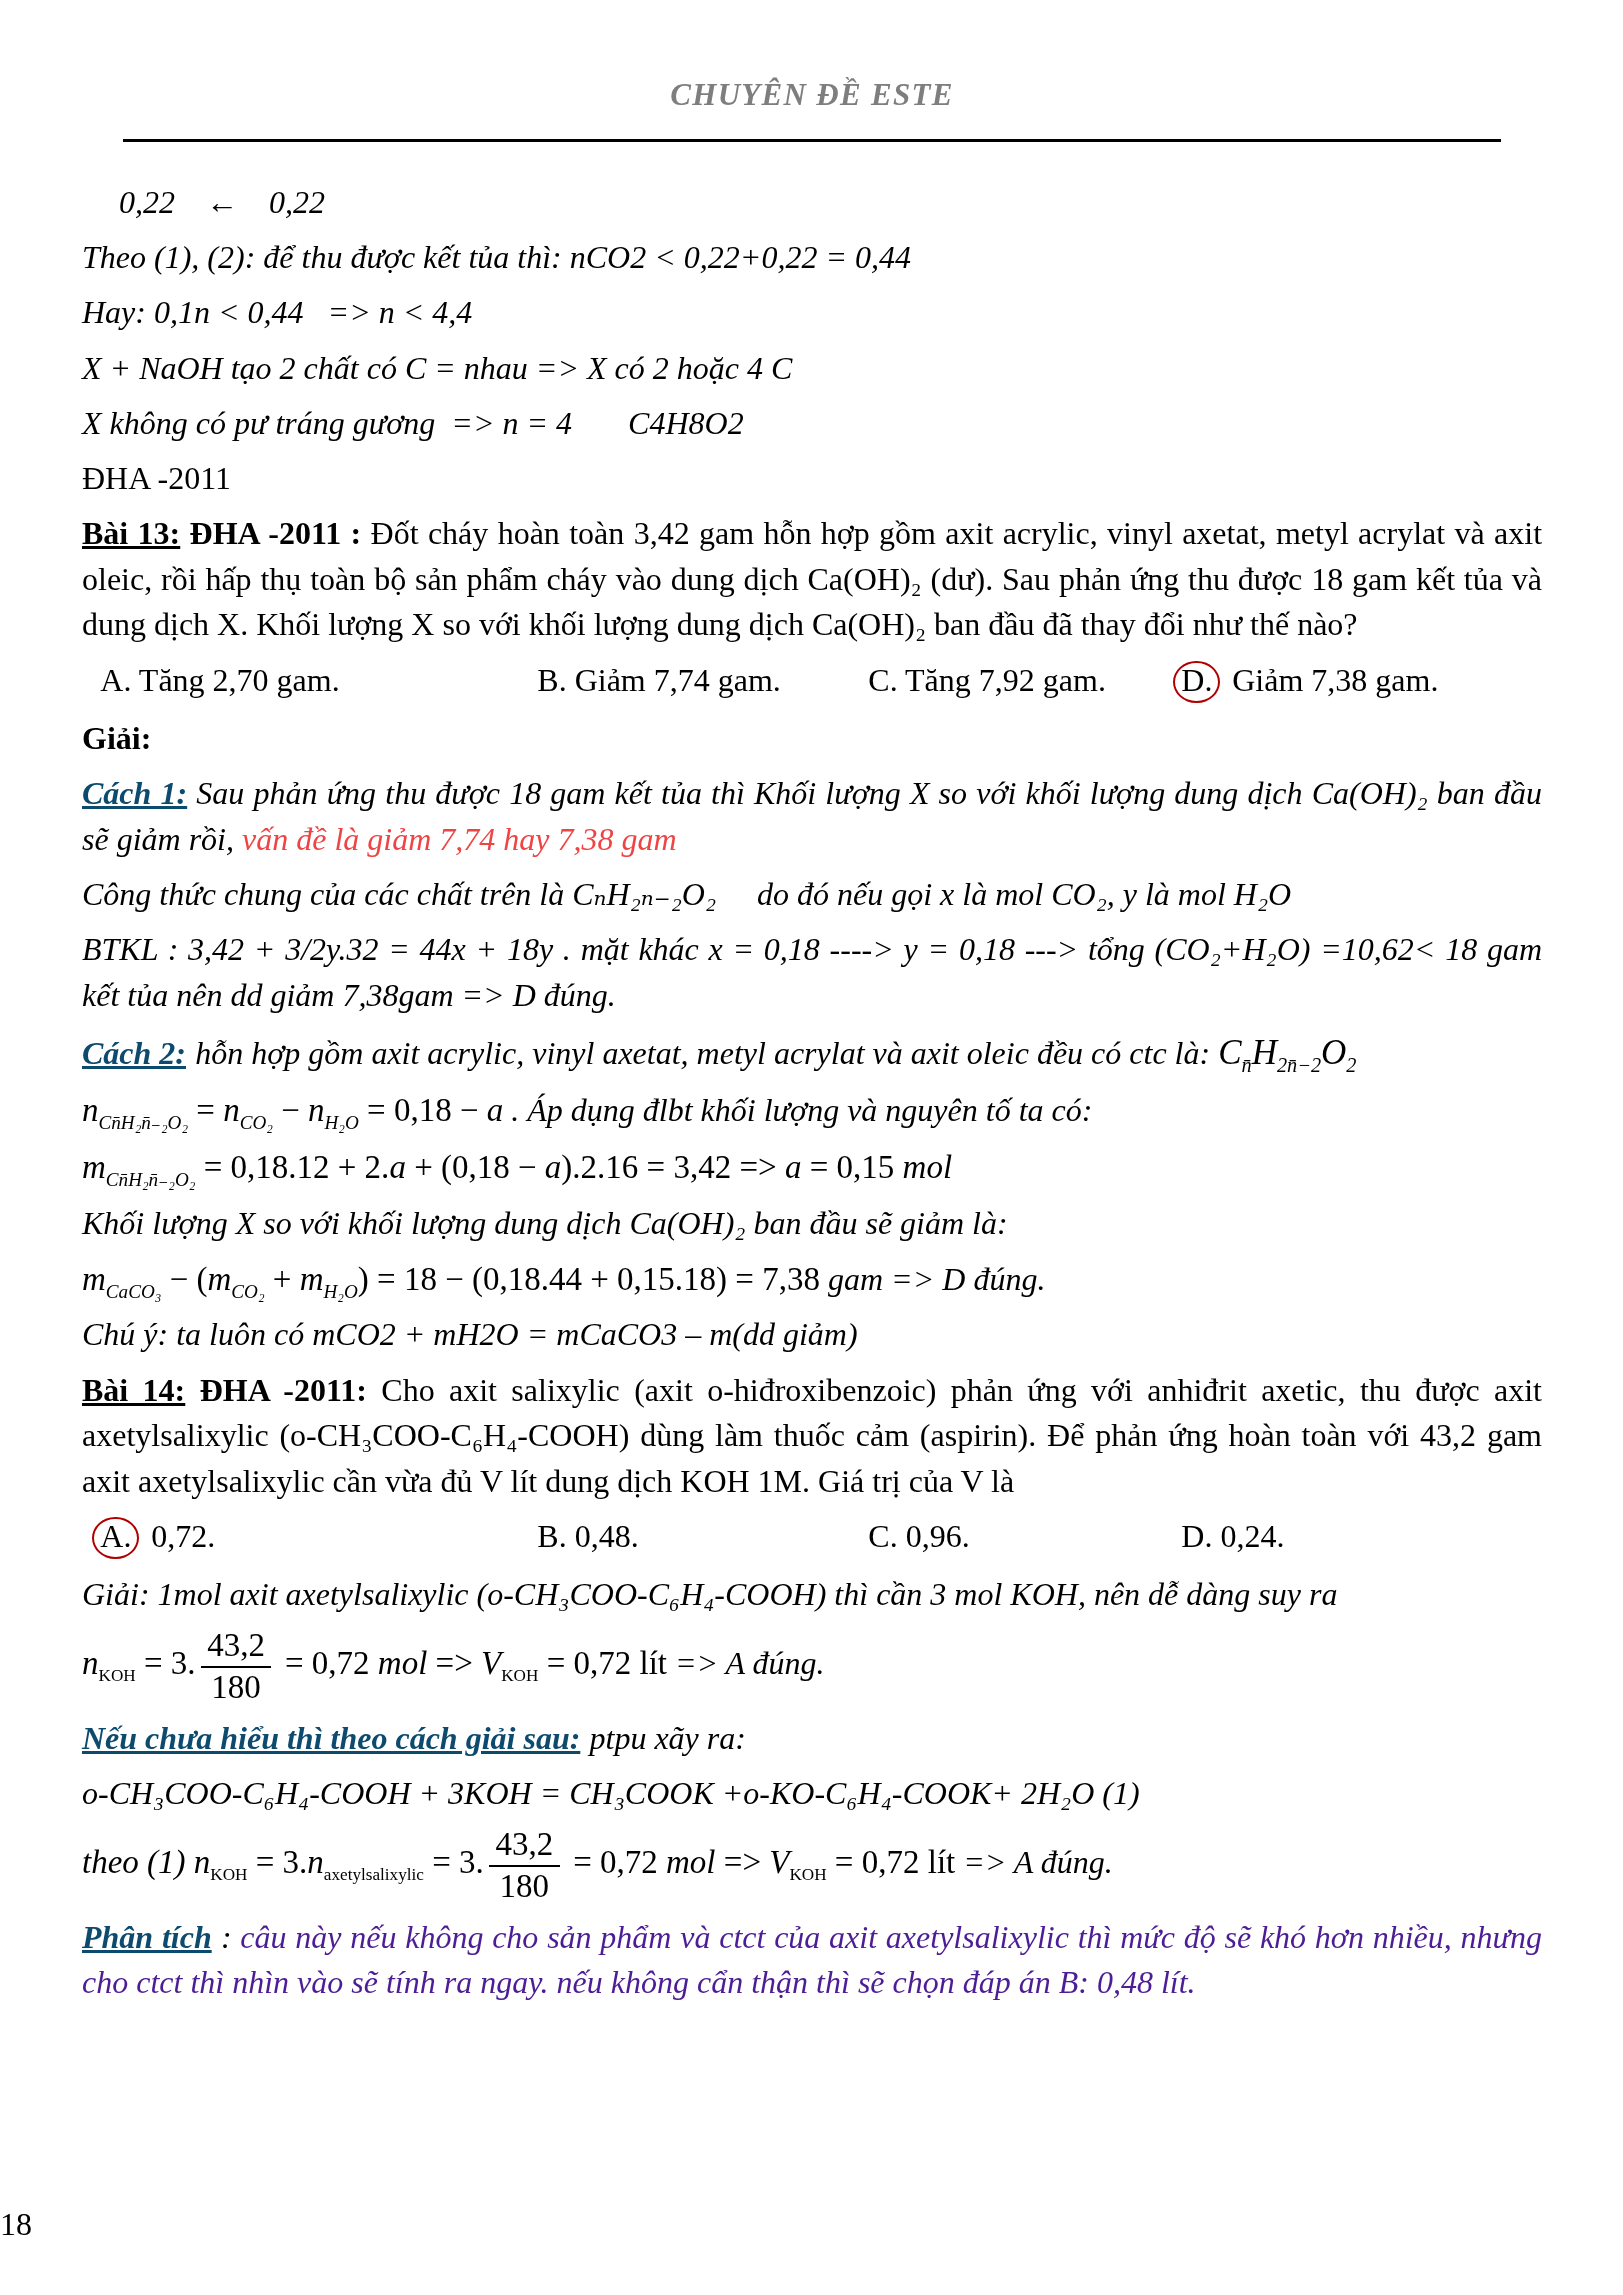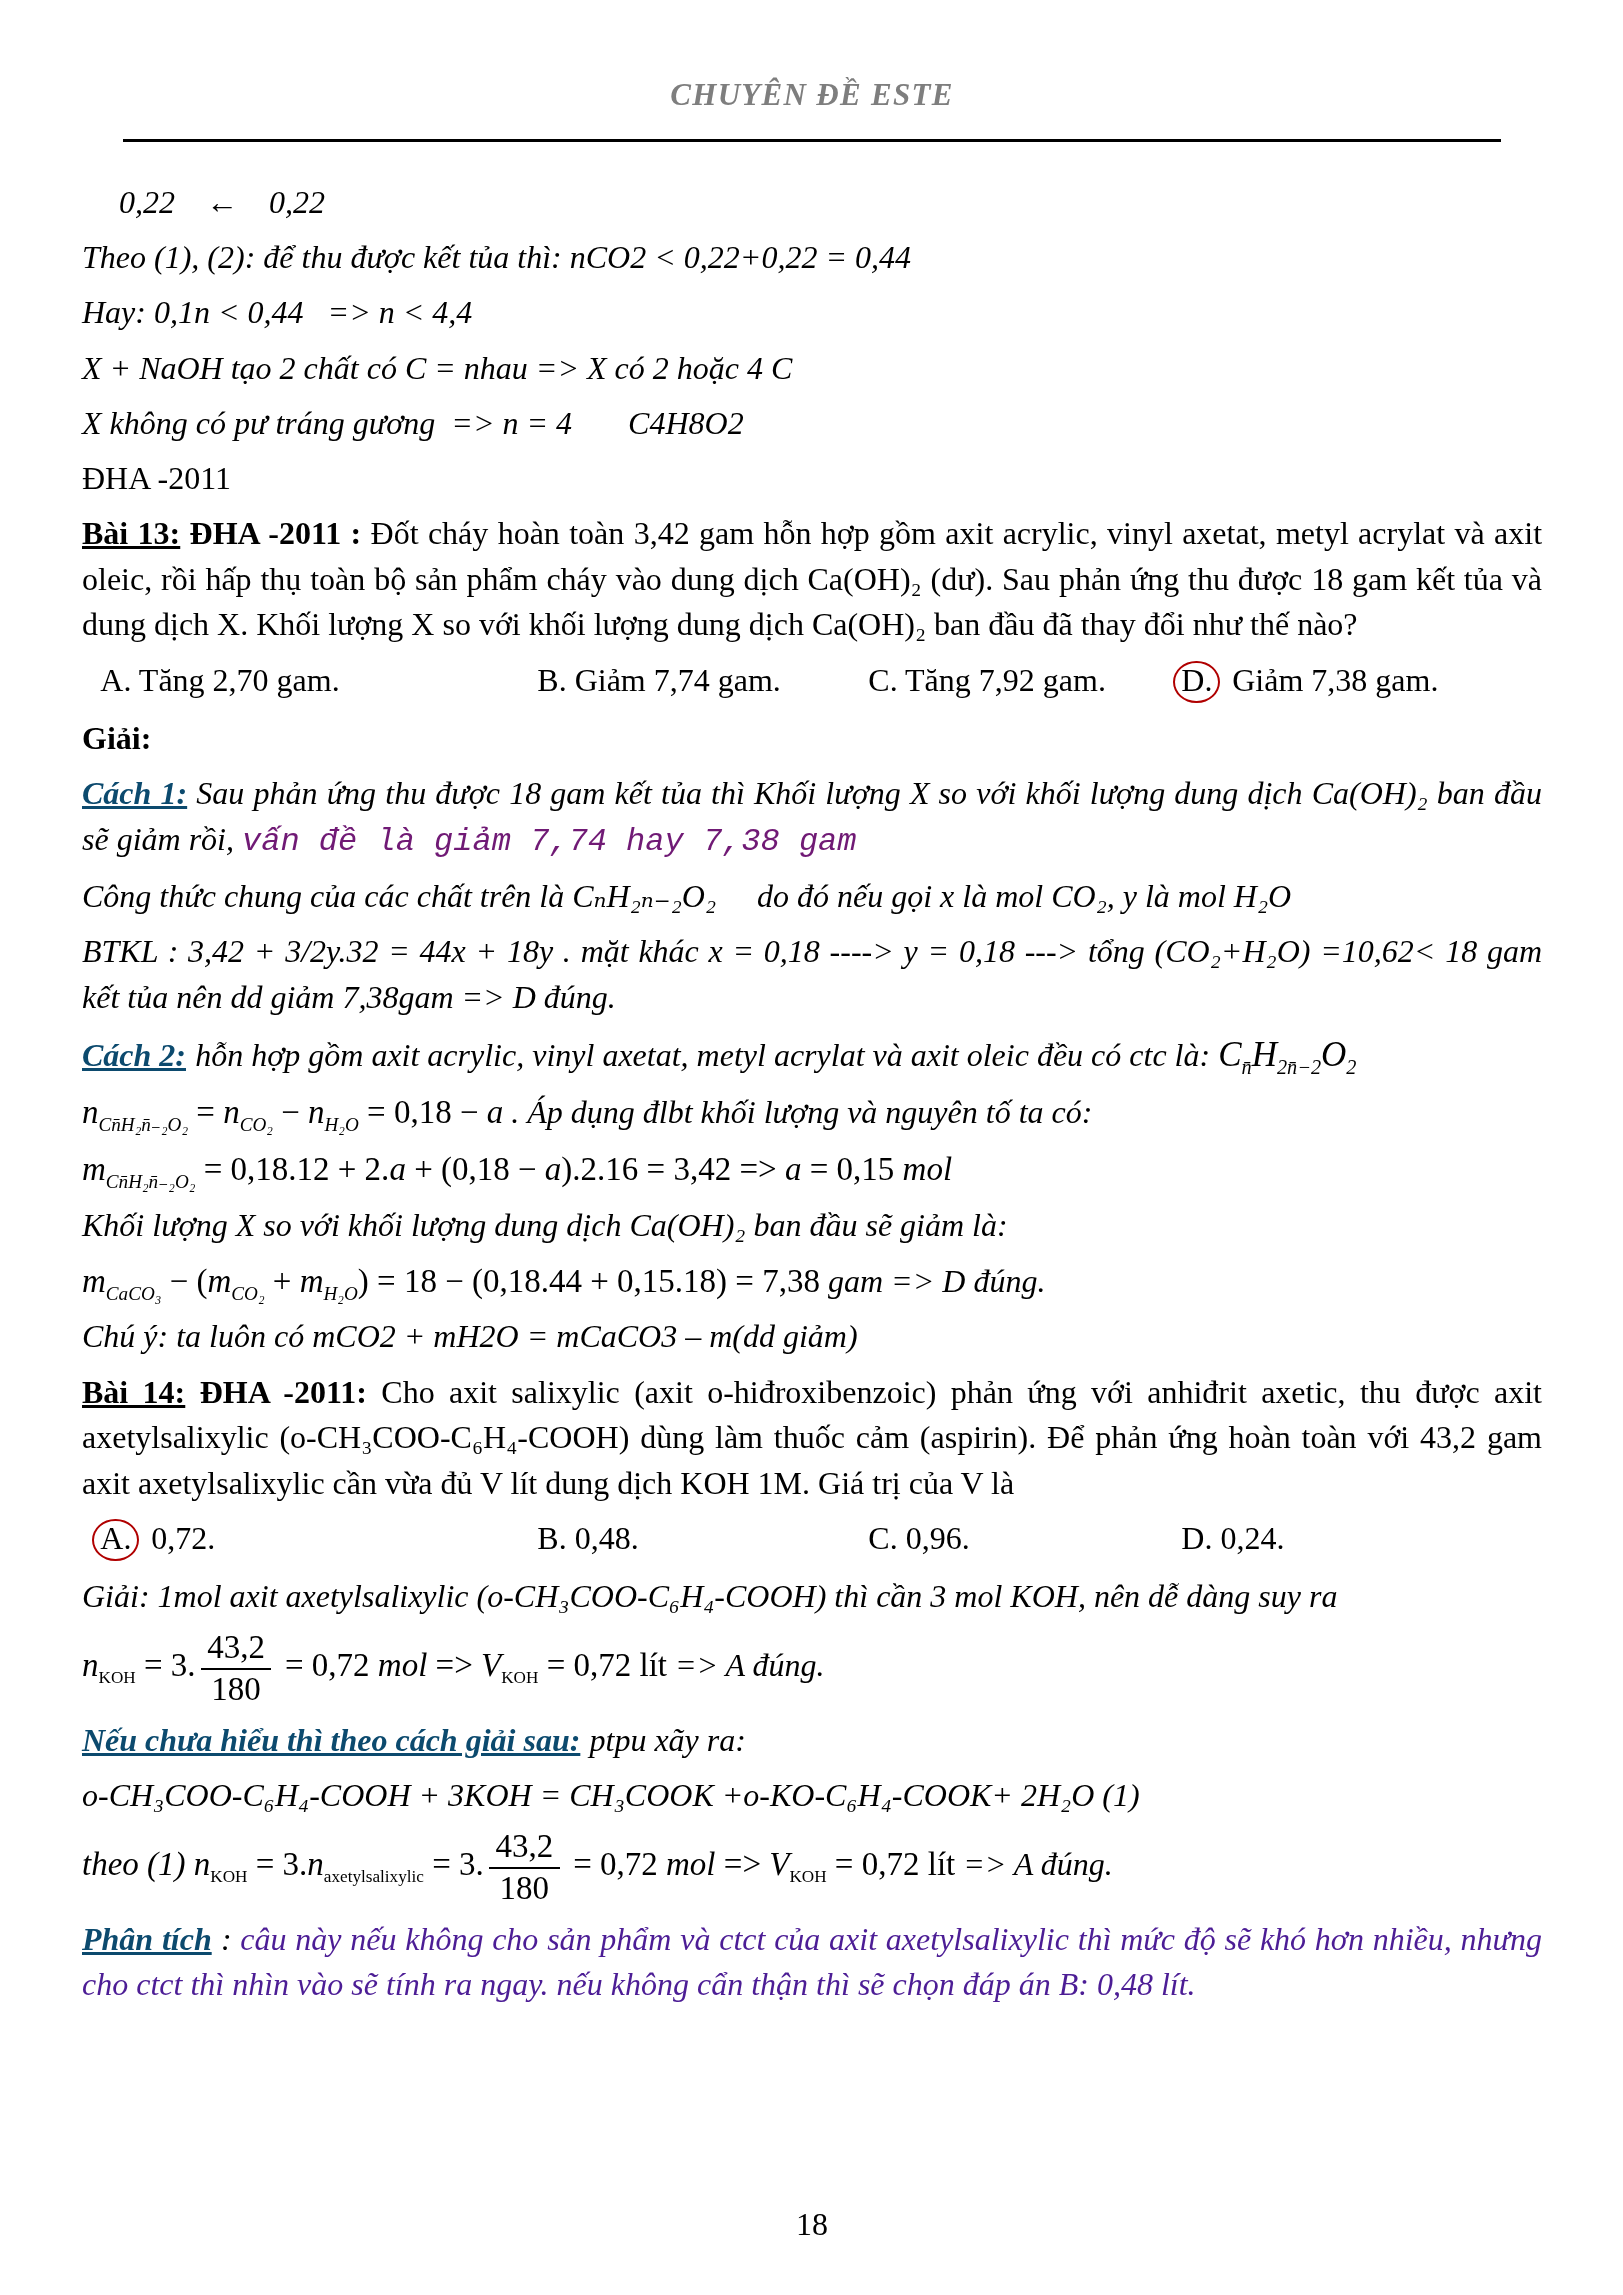--- a/index.html
+++ b/index.html
@@ -14,21 +14,21 @@
   
   .doc-title { text-align:center; color:#7e7e7e; font-weight:bold; font-style:italic; font-size:31px; letter-spacing:1.3px; }
   .header-rule { height:0; border-top:3.3px solid #000; margin:22px 41px 38px 41px; }
 
   
   .content p { margin:0 0 9.8px 0; }
   .it { font-style:italic; }
   .b  { font-weight:bold; }
   .bu { font-weight:bold; text-decoration:underline; }
   .just { text-align:justify; }
-  .red { color:#701a75;font-family:Liberation Mono, monospace; }
+  .red { color:#ef4444; }
   .label-red { color:#0c4a6e; font-weight:bold; font-style:italic; text-decoration:underline; margin-right:9.2px; }
   .maroon { color:#4c1d95; }
   .black { color:#000; }
 
   .indent1 { padding-left:37px; }
   .arrow-gap { display:inline-block; margin:0 31px; font-style:normal; }
   .wide-gap { margin-left:56px; }
   .gap-after { margin-right:41px; }
 
   
@@ -43,21 +43,21 @@
   .formula sub { font-size:58%; font-style:italic; line-height:0; }
   .eq { font-size:33px; margin:14.4px 0; }
   .eq .var { font-style:italic; }
   .eq sub { font-size:58%; font-style:italic; line-height:0; }
   .eq sub.upright { font-style:normal; font-size:52%; }
   .eq .tail { font-style:italic; font-size:32px; }
   .frac { display:inline-block; text-align:center; vertical-align:middle; margin:0 5.2px; line-height:1.12; }
   .frac .num { display:block; border-bottom:2.6px solid #000; padding:0 6.5px 1.3px 6.5px; }
   .frac .den { display:block; padding-top:1.3px; }
 
-  .footer { position:absolute; bottom:48px; left:0; width:100%; text-align:center; font-size:32px; }
+  .footer { position:absolute; bottom:48px; left:0; width:100%; text-align:left; font-size:32px; }
 </style>
 </head>
 <body>
 
 <div class="page">
 
   <div>
     <div class="doc-title">CHUYÊN ĐỀ ESTE</div>
     <div class="header-rule"></div>
   </div>

